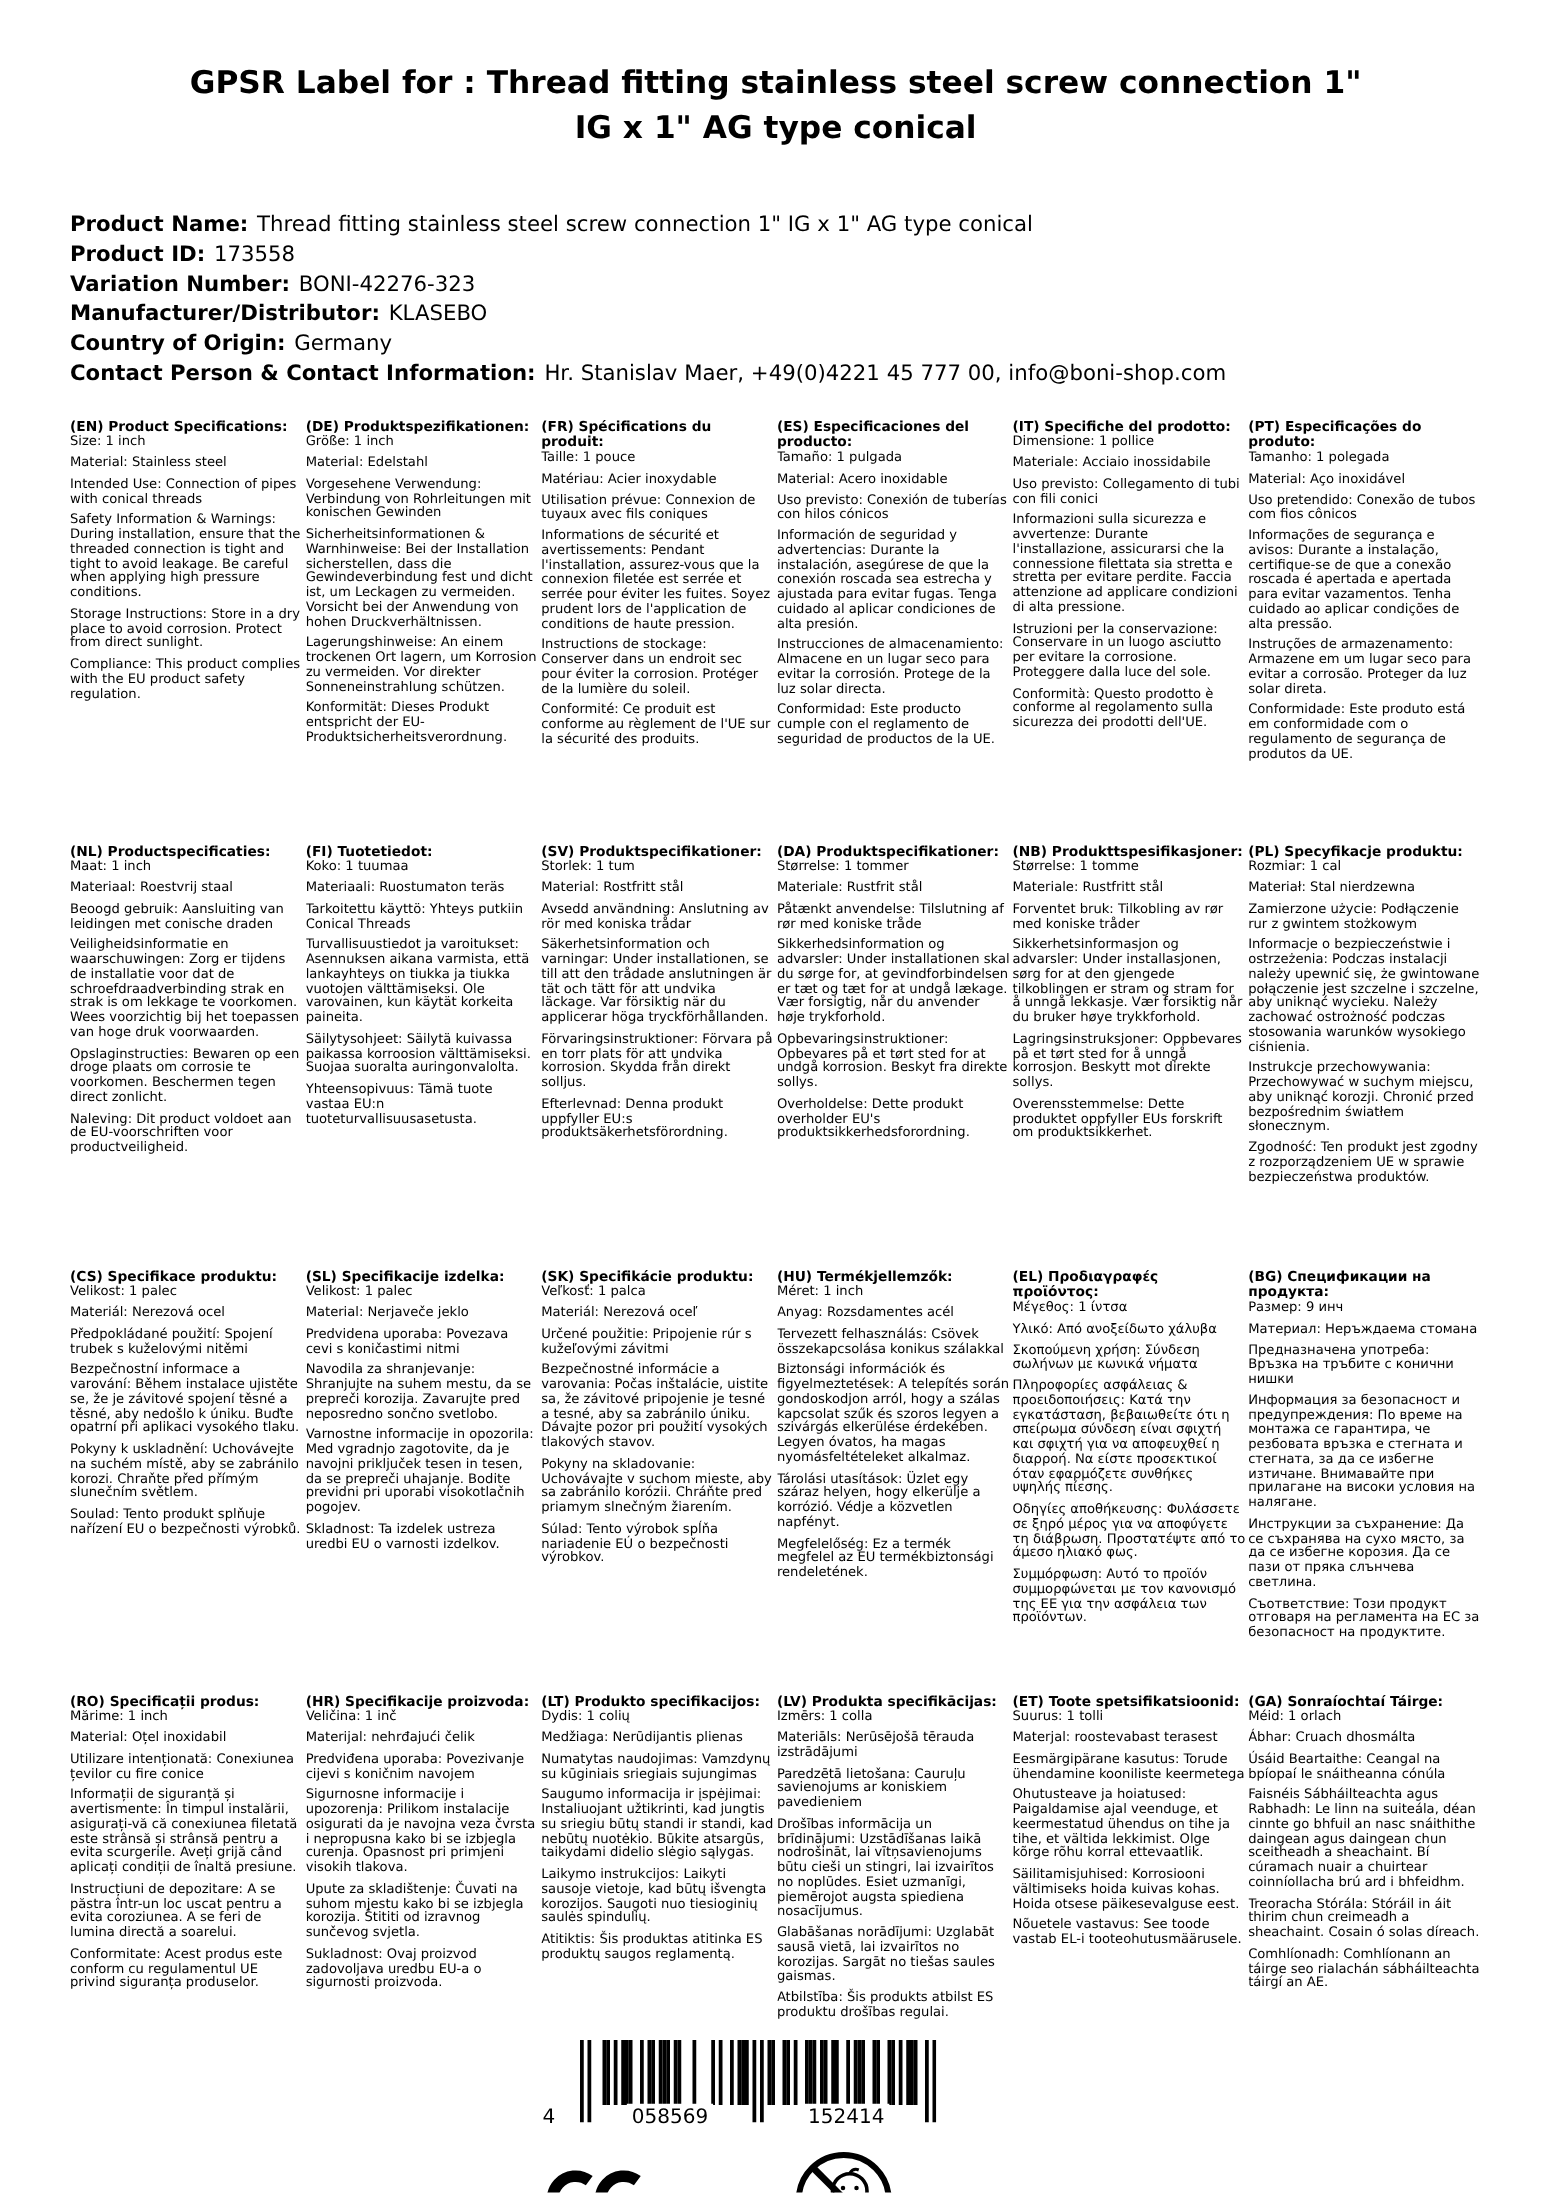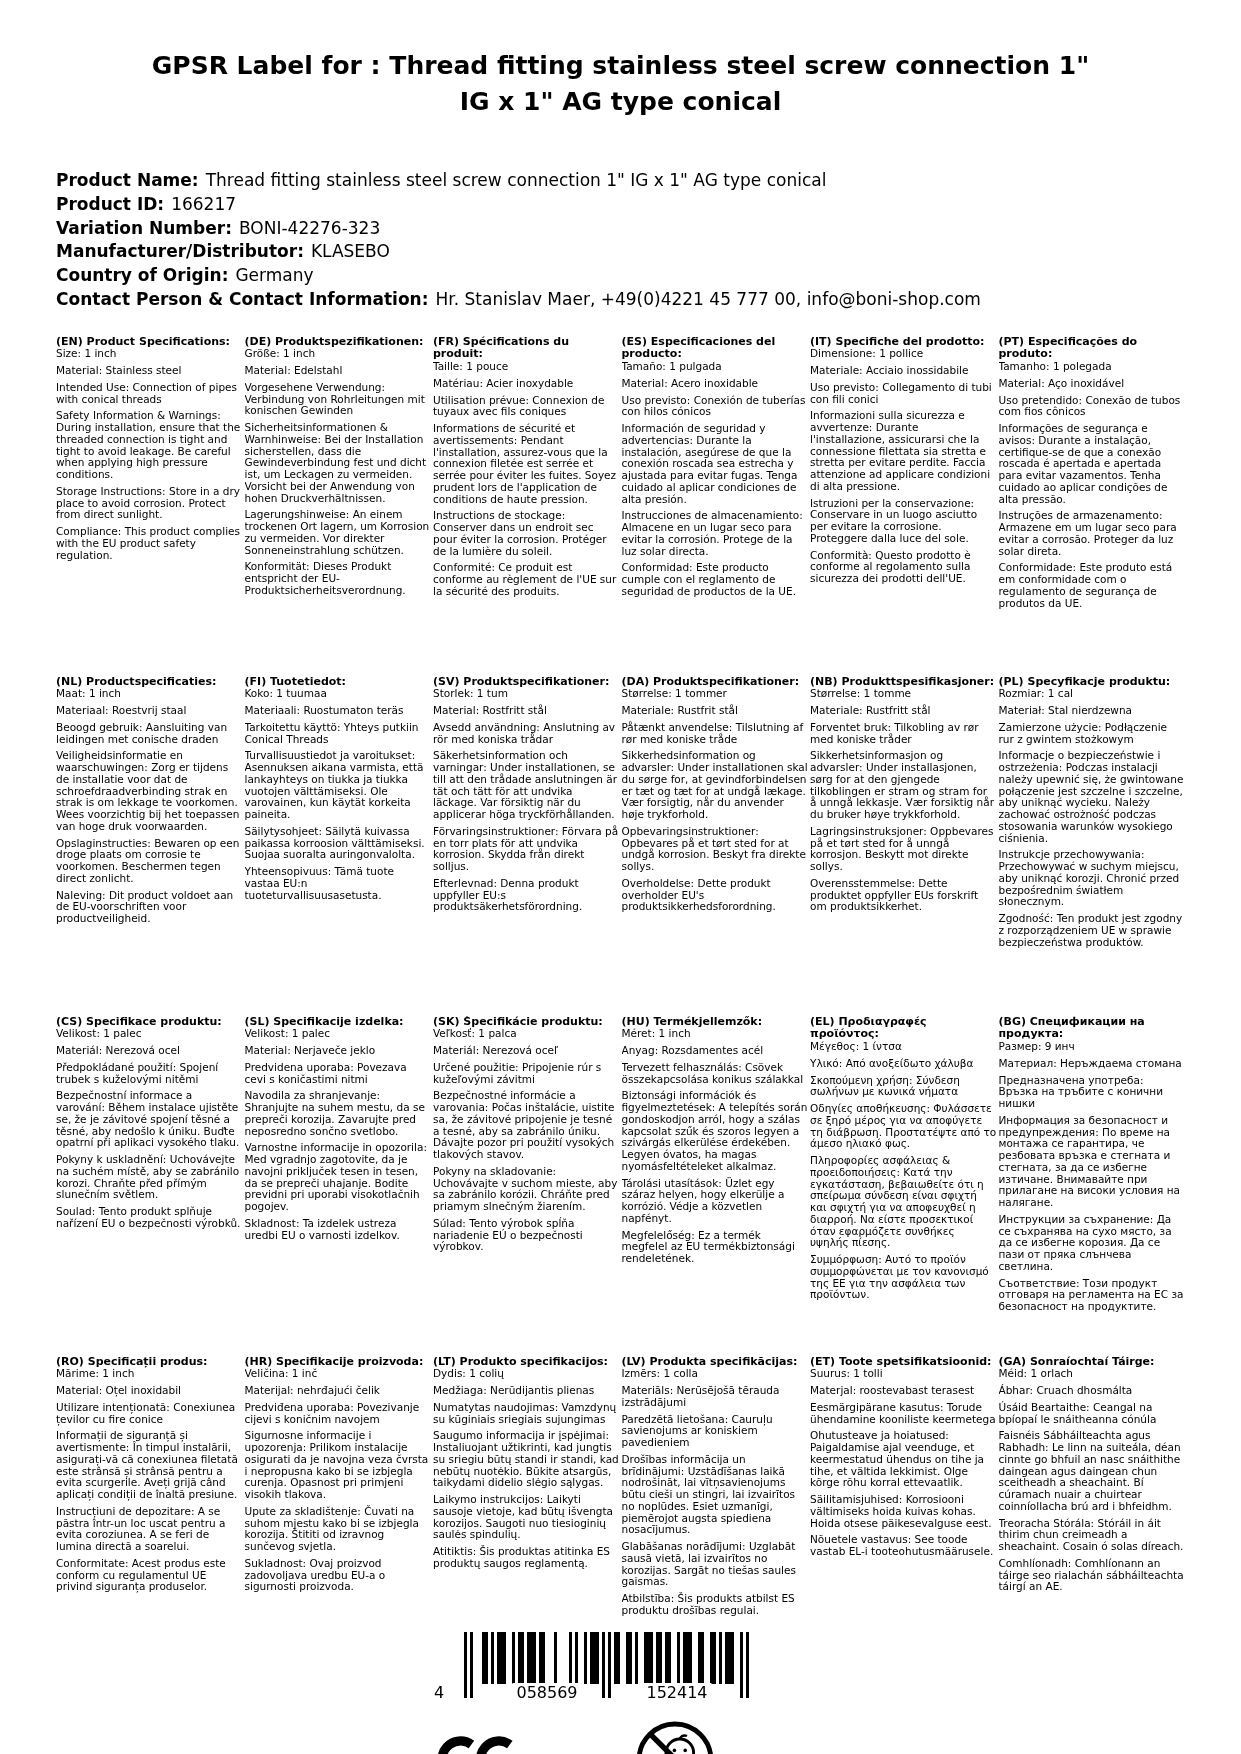--- a/index.html
+++ b/index.html
@@ -28,39 +28,39 @@
   }
   .section { overflow:hidden; }
   .section h3 { margin:0; font-size:11px; font-weight:700; line-height:1.15; }
   .section p { margin:0 0 5px; }
 
   .barcode-wrap { margin-top:10px; }
   .barcode { position:relative; width:285px; height:74px; margin:0 auto; transform:translateX(-14px); }
   .barcode svg { display:block; }
   .bc-digit { position:absolute; top:51px; font-size:16px; line-height:1.2; background:#fff; padding:0 4px; }
   .bc-first { left:-30px; background:transparent; padding:0; }
-  .bc-left  { left:83px;  transform:translateX(-50%); }
+  .bc-left  { left:72px;  transform:translateX(-50%); }
   .bc-right { left:213px; transform:translateX(-50%); }
 
   .icons { display:flex; align-items:center; justify-content:center; gap:118px; margin-top:12px; transform:translateX(-55px); }
   .age-label { font-weight:700; }
 </style>
 </head>
 <body>
 
 <div class="page">
 
   <div class="title">
     <div>GPSR Label for : Thread fitting stainless steel screw connection 1"</div>
     <div>IG x 1" AG type conical</div>
   </div>
 
   <div class="info">
       <div class="info-row"><span class="info-label">Product Name:</span><span class="info-value">Thread fitting stainless steel screw connection 1" IG x 1" AG type conical</span></div>
-      <div class="info-row"><span class="info-label">Product ID:</span><span class="info-value">166217</span></div>
+      <div class="info-row"><span class="info-label">Product ID:</span><span class="info-value">173558</span></div>
       <div class="info-row"><span class="info-label">Variation Number:</span><span class="info-value">BONI-42276-323</span></div>
       <div class="info-row"><span class="info-label">Manufacturer/Distributor:</span><span class="info-value">KLASEBO</span></div>
       <div class="info-row"><span class="info-label">Country of Origin:</span><span class="info-value">Germany</span></div>
       <div class="info-row"><span class="info-label">Contact Person &amp; Contact Information:</span><span class="info-value">Hr. Stanislav Maer, +49(0)4221 45 777 00, info@boni-shop.com</span></div>
     </div>
 
   <div class="grid">
       <div class="section">
         <h3>(EN) Product Specifications:</h3>
         <p>Size: 1 inch</p>
@@ -203,22 +203,22 @@
         <p>Tervezett felhasználás: Csövek összekapcsolása konikus szálakkal</p>
         <p>Biztonsági információk és figyelmeztetések: A telepítés során gondoskodjon arról, hogy a szálas kapcsolat szűk és szoros legyen a szivárgás elkerülése érdekében. Legyen óvatos, ha magas nyomásfeltételeket alkalmaz.</p>
         <p>Tárolási utasítások: Üzlet egy száraz helyen, hogy elkerülje a korrózió. Védje a közvetlen napfényt.</p>
         <p>Megfelelőség: Ez a termék megfelel az EU termékbiztonsági rendeletének.</p>
       </div>
       <div class="section">
         <h3>(EL) Προδιαγραφές προϊόντος:</h3>
         <p>Μέγεθος: 1 ίντσα</p>
         <p>Υλικό: Από ανοξείδωτο χάλυβα</p>
         <p>Σκοπούμενη χρήση: Σύνδεση σωλήνων με κωνικά νήματα</p>
+        <p>Πληροφορίες ασφάλειας &amp; προειδοποιήσεις: Κατά την εγκατάσταση, βεβαιωθείτε ότι η σπείρωμα σύνδεση είναι σφιχτή και σφιχτή για να αποφευχθεί η διαρροή. Να είστε προσεκτικοί όταν εφαρμόζετε συνθήκες υψηλής πίεσης.</p>
         <p>Οδηγίες αποθήκευσης: Φυλάσσετε σε ξηρό μέρος για να αποφύγετε τη διάβρωση. Προστατέψτε από το άμεσο ηλιακό φως.</p>
-        <p>Πληροφορίες ασφάλειας &amp; προειδοποιήσεις: Κατά την εγκατάσταση, βεβαιωθείτε ότι η σπείρωμα σύνδεση είναι σφιχτή και σφιχτή για να αποφευχθεί η διαρροή. Να είστε προσεκτικοί όταν εφαρμόζετε συνθήκες υψηλής πίεσης.</p>
         <p>Συμμόρφωση: Αυτό το προϊόν συμμορφώνεται με τον κανονισμό της ΕΕ για την ασφάλεια των προϊόντων.</p>
       </div>
       <div class="section">
         <h3>(BG) Спецификации на продукта:</h3>
         <p>Размер: 9 инч</p>
         <p>Материал: Неръждаема стомана</p>
         <p>Предназначена употреба: Връзка на тръбите с конични нишки</p>
         <p>Информация за безопасност и предупреждения: По време на монтажа се гарантира, че резбовата връзка е стегната и стегната, за да се избегне изтичане. Внимавайте при прилагане на високи условия на налягане.</p>
         <p>Инструкции за съхранение: Да се съхранява на сухо място, за да се избегне корозия. Да се пази от пряка слънчева светлина.</p>
         <p>Съответствие: Този продукт отговаря на регламента на ЕС за безопасност на продуктите.</p>

